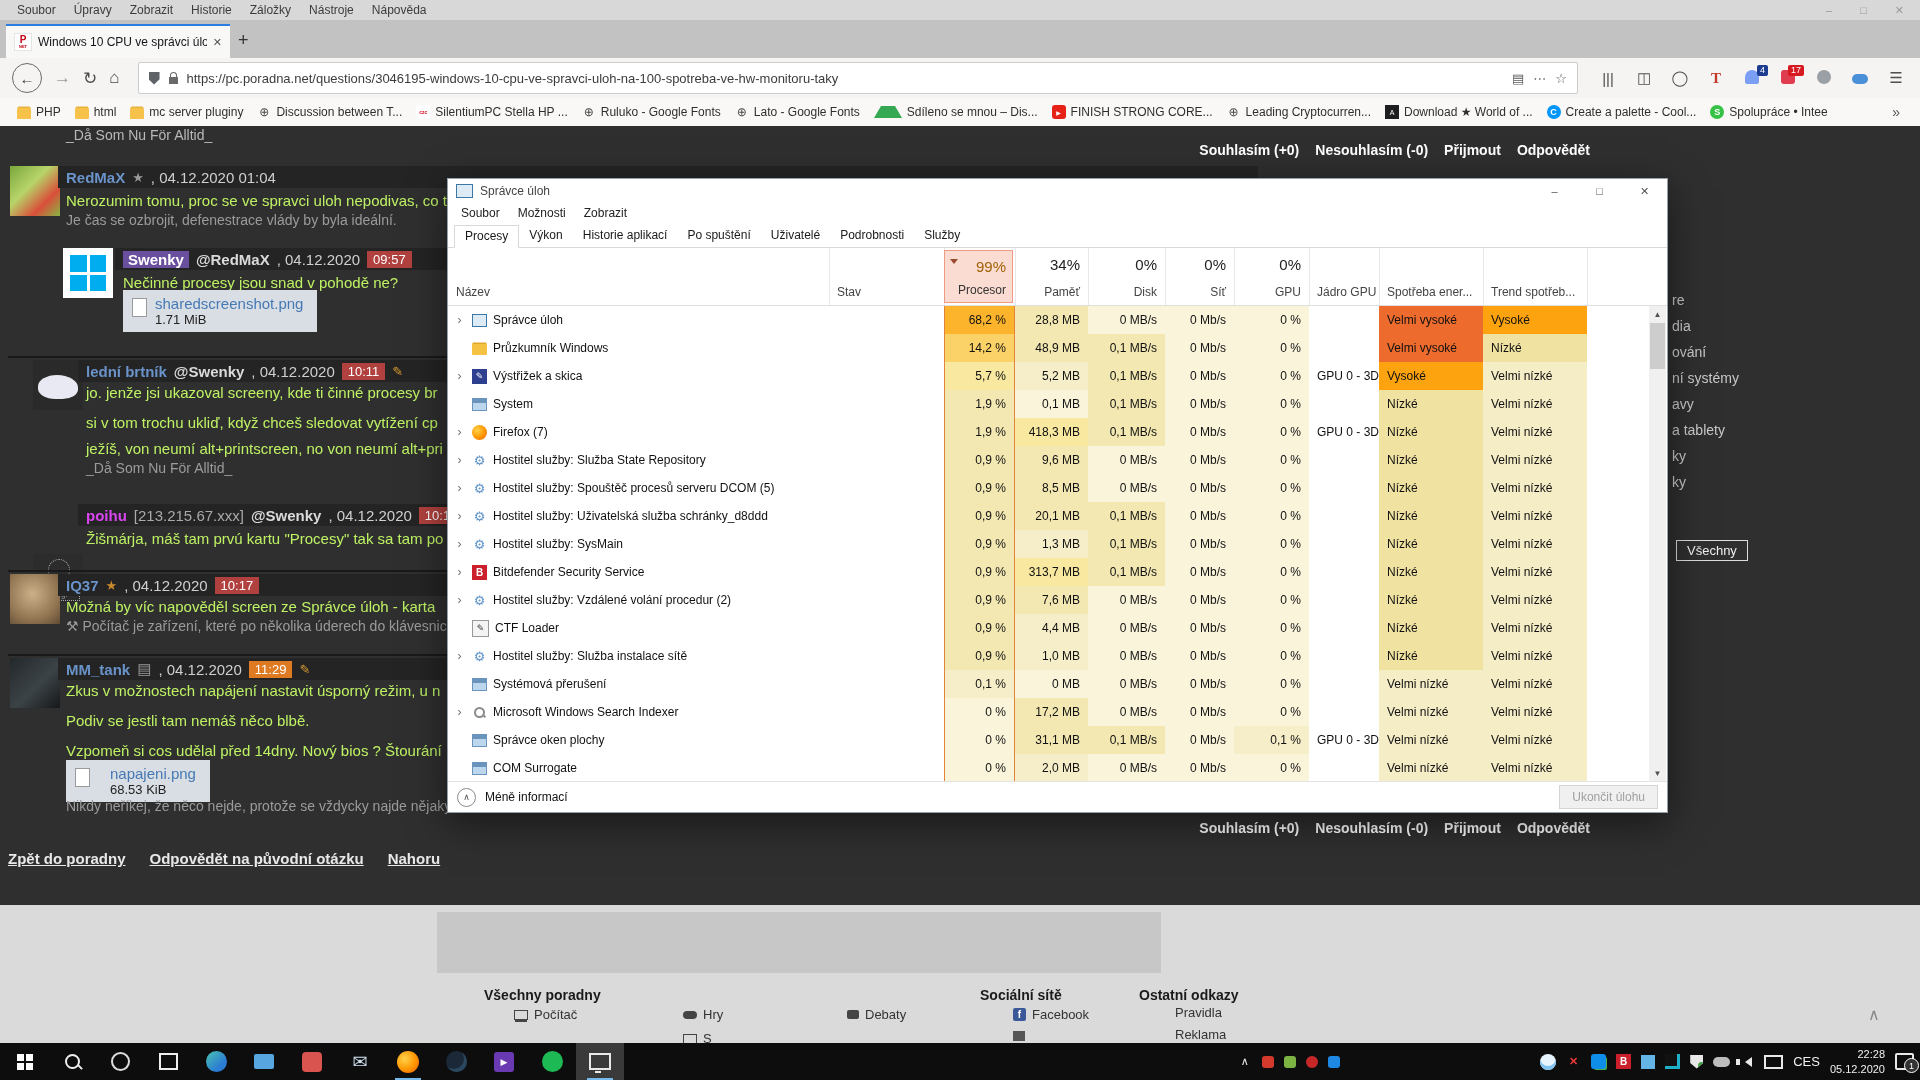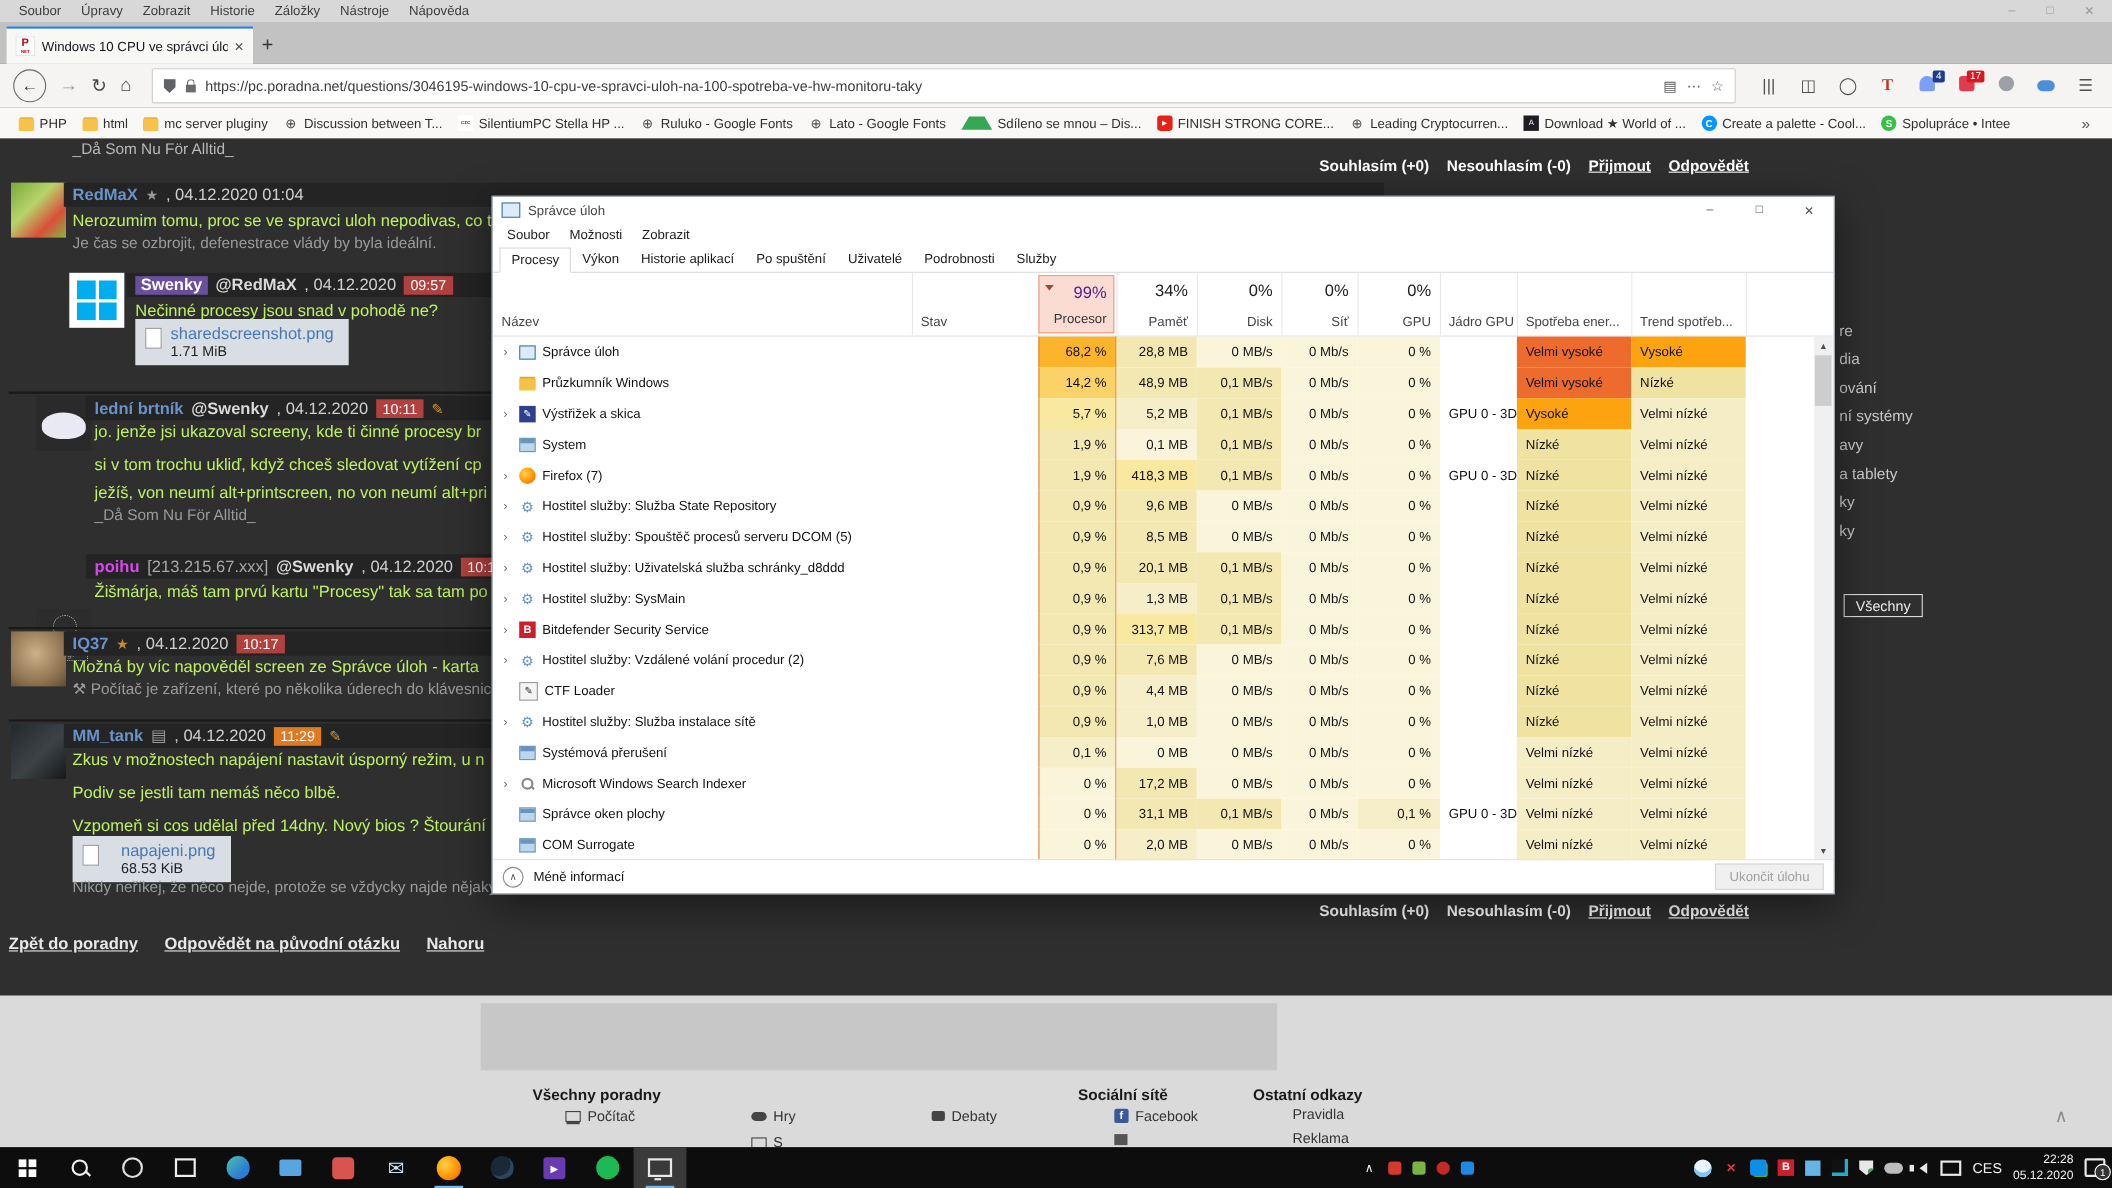--- a/index.html
+++ b/index.html
@@ -85,21 +85,21 @@
   .av-nereg::before{content:"";position:absolute;left:15px;top:5px;width:20px;height:20px;border:1.5px dotted #aaa;border-radius:50%;}
   .av-nereg::after{content:"";position:absolute;left:5px;top:27px;width:40px;height:18px;border:1.5px dotted #aaa;border-radius:50% 50% 0 0;}
   .nereg-label{position:absolute;left:12px;top:36px;color:#9a9a9a;font-size:8px;}
   .av-iq37{background:radial-gradient(circle at 45% 40%,#cbb089,#8f7350 65%,#5e4a33);}
   .av-tank{background:linear-gradient(135deg,#23282b,#3c4347 55%,#15181a);}
   .attach{position:absolute;background:#d9dee4;padding:5px 14px 5px 32px;white-space:nowrap;}
   .attach::before{content:"";position:absolute;left:9px;top:8px;width:13px;height:17px;background:#fff;border:1px solid #9a9a9a;}
   .attach .fname{color:#4679b3;font-size:15px;}
   .attach .fsize{color:#222;font-size:13px;}
   .vote{position:absolute;display:flex;gap:16px;color:#fff;font-weight:bold;font-size:14px;white-space:nowrap;}
-  .vote .u{text-decoration:underline;}
+  .vote .u{}
   .botlinks{position:absolute;left:8px;display:flex;gap:24px;color:#e8e8e8;font-weight:bold;font-size:15px;}
   .botlinks span{text-decoration:underline;}
   .frag{position:absolute;left:1672px;color:#c9c9c9;font-size:14px;white-space:nowrap;}
   .allbtn{position:absolute;left:1676px;border:1px solid #ddd;color:#eee;font-size:13px;padding:2px 10px;}
   
   #tm{position:absolute;left:447px;top:178px;width:1221px;height:635px;background:#fff;
       border:1px solid #96a0a8;box-sizing:border-box;box-shadow:0 10px 36px rgba(0,0,0,.5);
       font-size:12px;color:#111;z-index:10;}
   .tm-title{height:24px;display:flex;align-items:center;gap:7px;padding-left:8px;color:#444;}
   .tm-appico{width:15px;height:12px;border:1.5px solid #3b78a8;background:#dcebf6;}
@@ -111,21 +111,21 @@
            box-sizing:border-box;border-bottom:1px solid #d9d9d9;}
   .tm-tab{padding:3px 10px 0 10px;color:#1a1a1a;}
   .tm-tab.active{background:#fff;border:1px solid #d9d9d9;border-bottom:1px solid #fff;margin-bottom:-1px;}
   .tm-header{position:absolute;left:0;top:69px;width:100%;height:58px;border-bottom:1px solid #e0e0e0;box-sizing:border-box;}
   .hsep{position:absolute;top:0;bottom:0;width:1px;background:#e8e8e8;}
   .hlabel{position:absolute;bottom:6px;color:#444;font-size:12px;white-space:nowrap;}
   .hr{text-align:right;}
   .hpct{position:absolute;top:8px;color:#222;font-size:15px;text-align:right;}
   .sortbox{position:absolute;left:496px;top:2px;width:69px;height:53px;background:#fbdcd2;
            border:1px solid #ef9a83;box-sizing:border-box;}
-  .sortbox .pct{position:absolute;right:6px;top:7px;font-size:15px;color:#4c1d95;}
+  .sortbox .pct{position:absolute;right:6px;top:7px;font-size:15px;color:#a16207;}
   .sortbox .lbl{position:absolute;right:6px;bottom:5px;font-size:12px;color:#333;}
   .sortcaret{position:absolute;left:5px;top:8px;width:0;height:0;border-left:4px solid transparent;
              border-right:4px solid transparent;border-top:5px solid #9c4a2f;}
   #tmrows{position:absolute;left:0;top:127px;width:1202px;}
   .tm-row{display:grid;grid-template-columns:381px 115px 71px 73px 77px 69px 75px 70px 104px 104px 1fr;height:28px;}
   .tm-name{display:flex;align-items:center;gap:6px;padding-left:5px;overflow:hidden;white-space:nowrap;}
   .tm-exp{width:13px;color:#707070;font-size:12px;text-align:center;flex:0 0 13px;}
   .pi{width:15px;height:15px;flex:0 0 15px;display:flex;align-items:center;justify-content:center;font-size:11px;}
   .pi-taskmgr{border:1.5px solid #3b78a8;background:#dcebf6;height:11px;width:13px;flex-basis:13px;}
   .pi-folder{background:#f6c244;height:11px;width:14px;border-radius:1px;box-shadow:0 -2px 0 -0.5px #e0a92c;margin-top:2px;}

